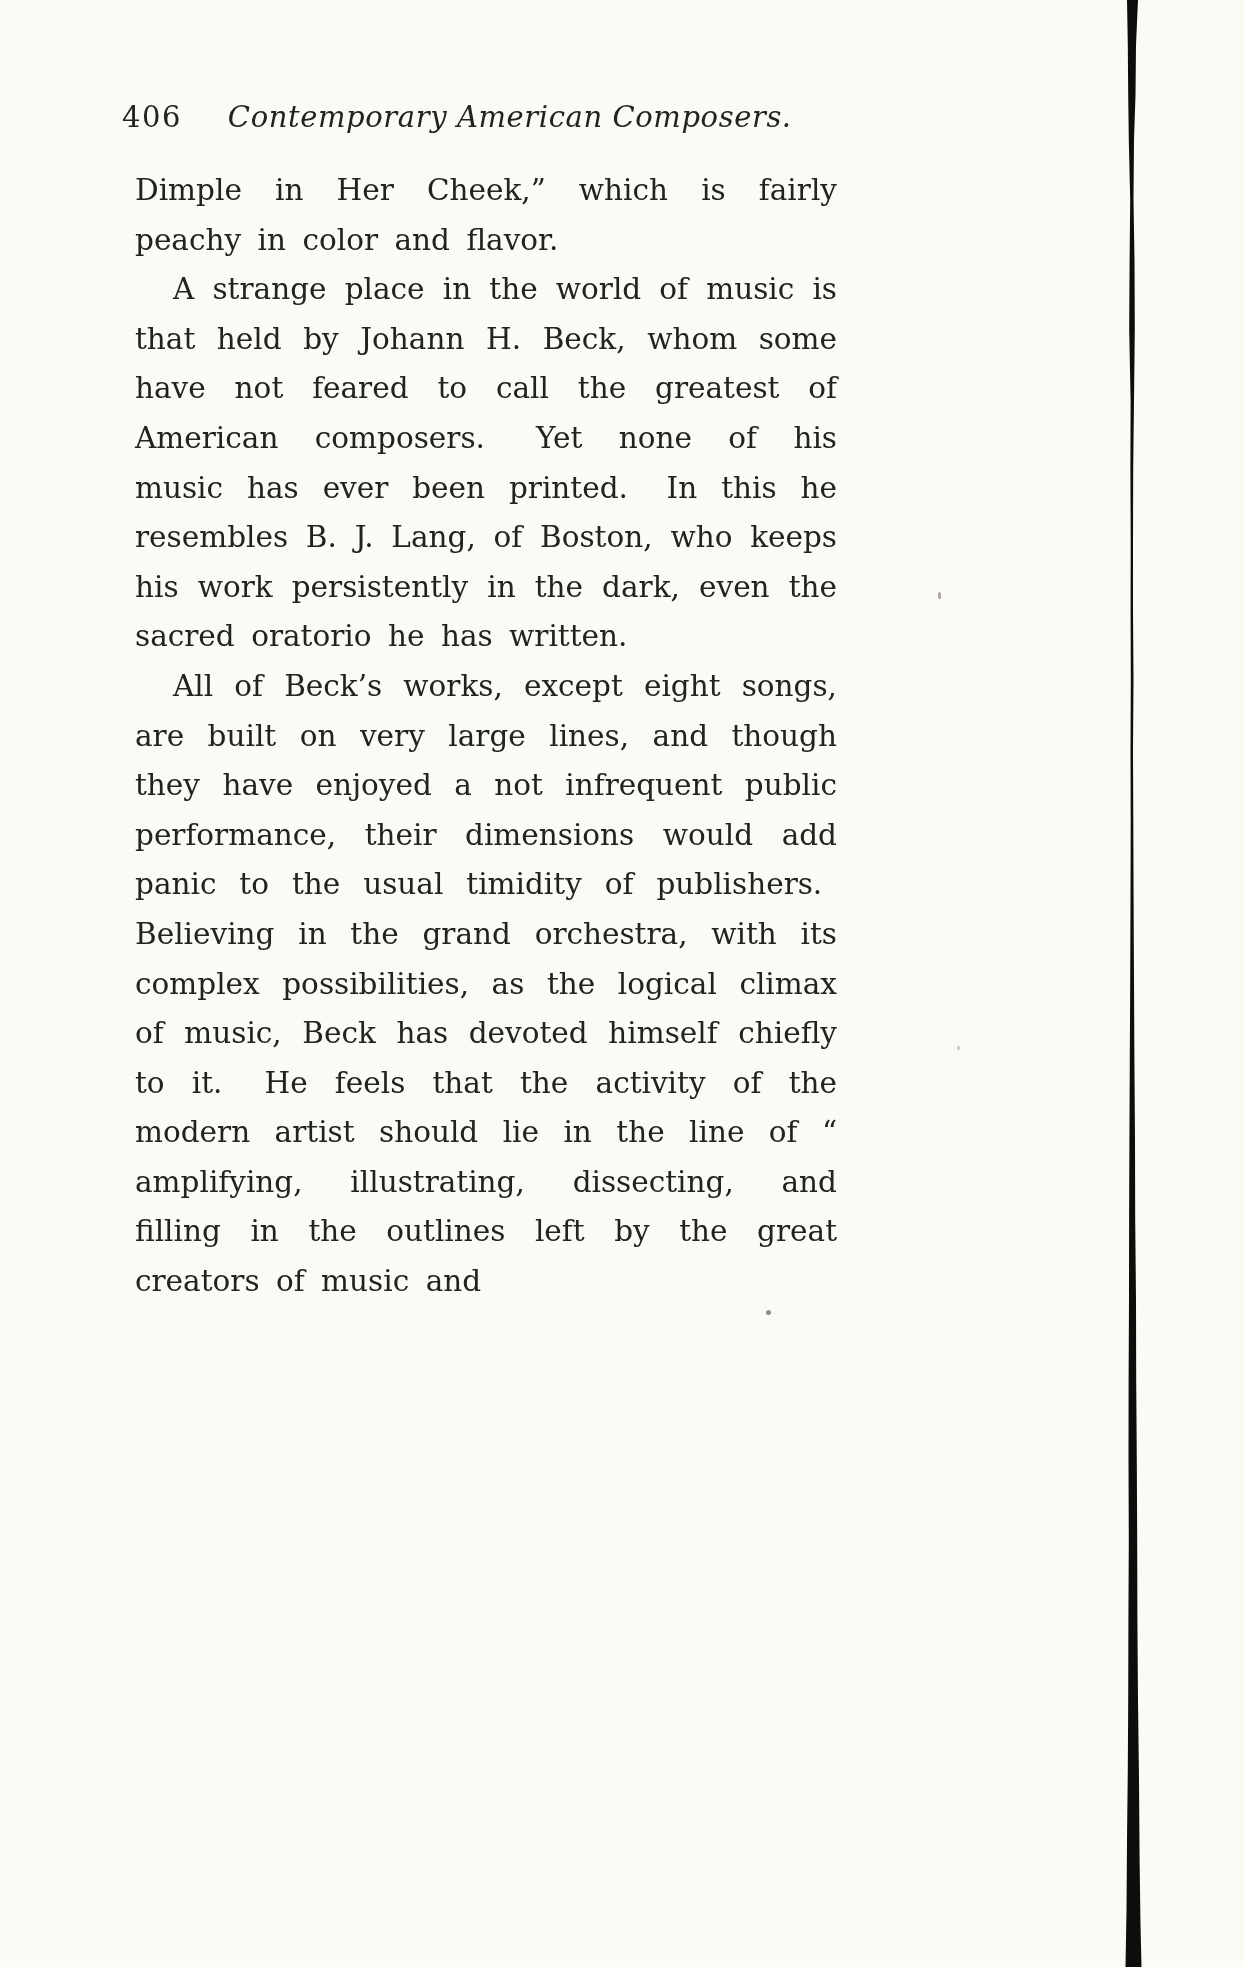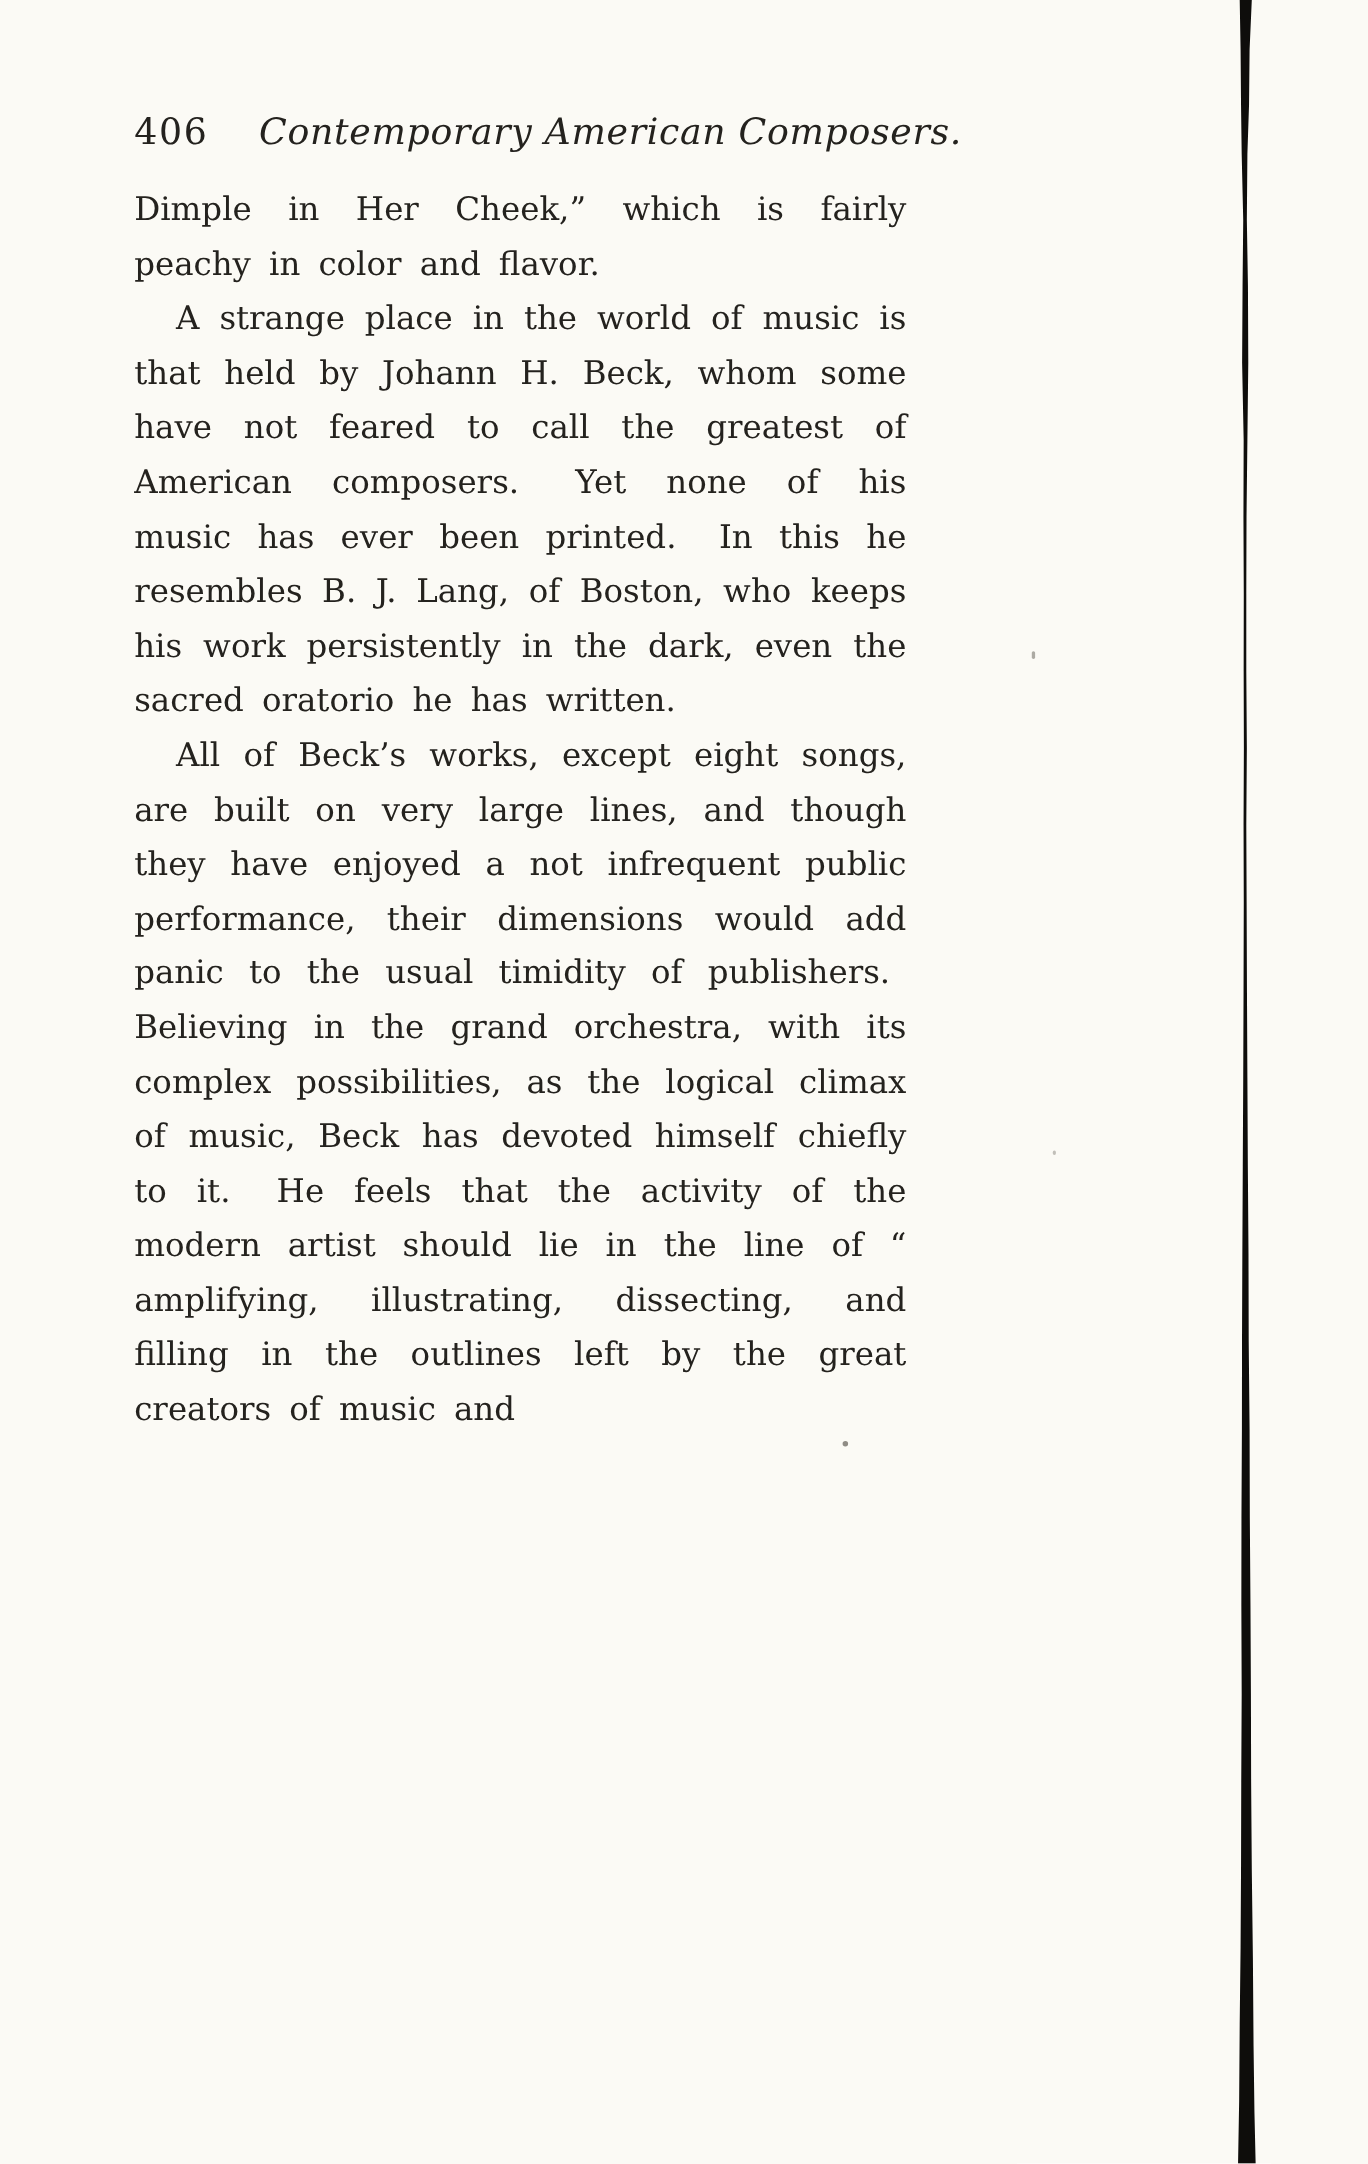--- a/index.html
+++ b/index.html
@@ -10,35 +10,35 @@
     background:var(--paper, #fbfaf5);
     color:var(--ink, #24221e);
     font-family:"DejaVu Serif","Liberation Serif",serif;
     overflow:hidden;
   }
   .running-header {
     position:absolute;
     top:100px;
     left:122px;
     width:704px;
-    font-size:33px;
+    font-size:29px;
     white-space:nowrap;
   }
   .page-number {
     letter-spacing:1.5px;
   }
   .running-title {
     font-style:italic;
     margin-left:46px;
     letter-spacing:0.6px;
   }
   .body-text {
     position:absolute;
     top:166px;
-    left:122px;
+    left:135px;
     width:702px;
     font-size:29.5px;
     line-height:49.6px;
     text-align:justify;
   }
   .body-text p {
     margin:0;
     word-spacing:0.24em;
   }
   .body-text p.indent {

